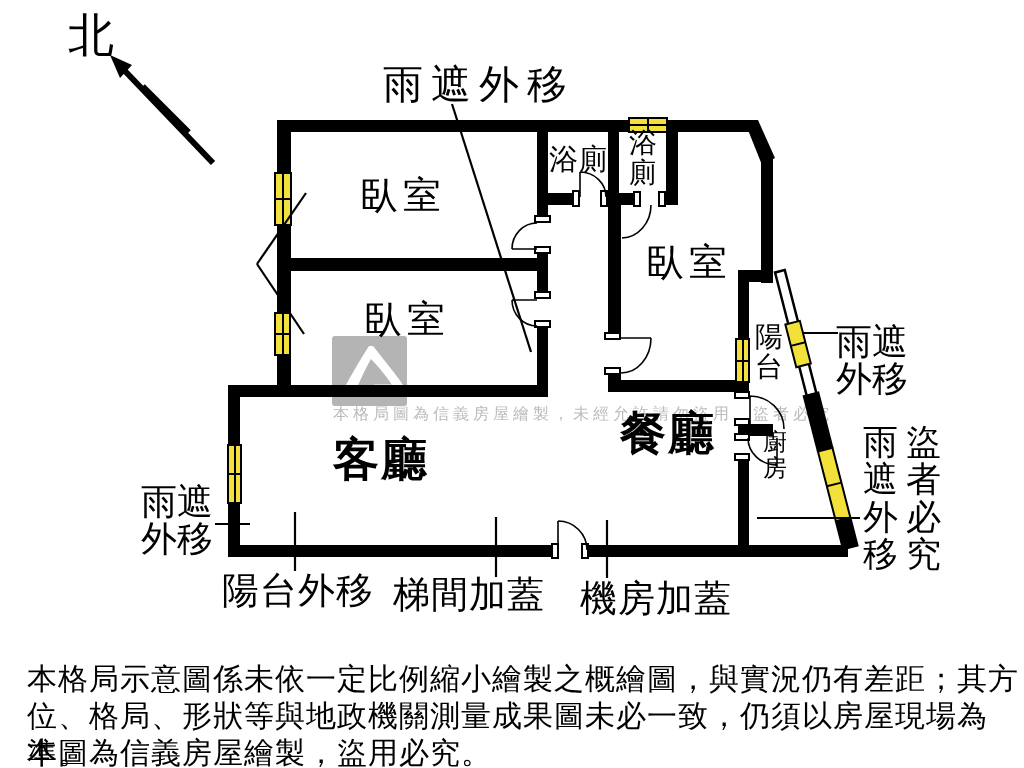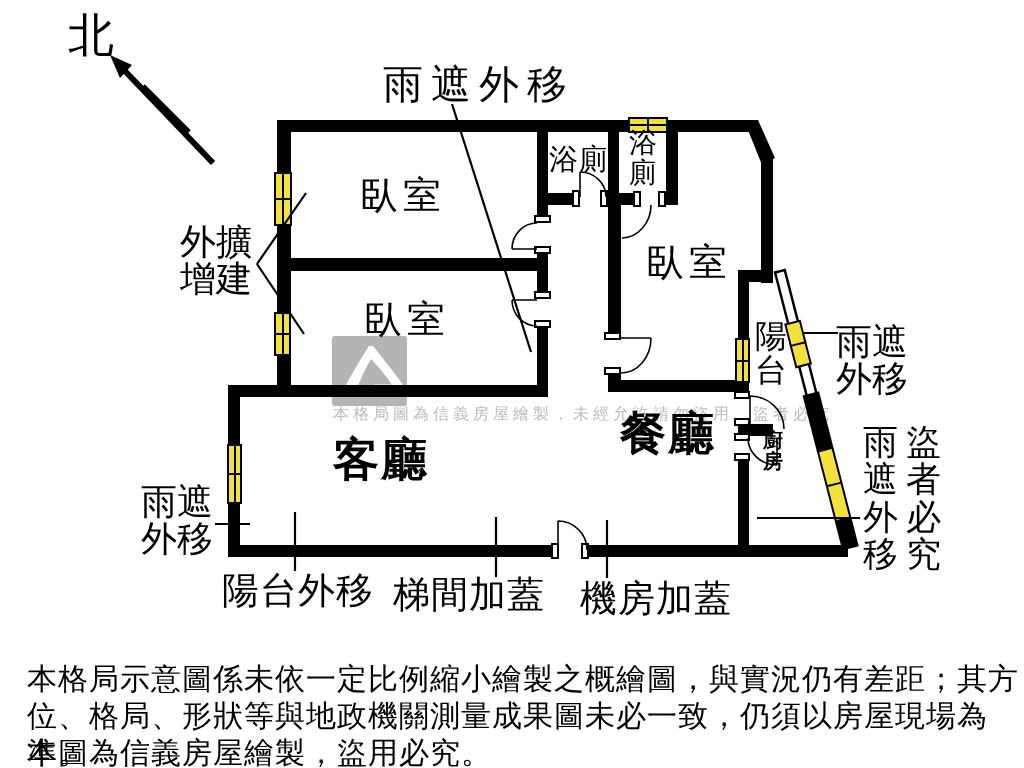--- a/index.html
+++ b/index.html
@@ -131,28 +131,26 @@
       <line x1="607" y1="520" x2="607" y2="578"></line>
     </g>
   </svg>
 
   <div class="lbl" style="left:68px;top:12px;font-size:46px;">北</div>
   <div class="lbl" style="left:383px;top:64px;font-size:40px;letter-spacing:8px;">雨遮外移</div>
   <div class="lbl" style="left:360px;top:176px;font-size:38px;letter-spacing:5px;">臥室</div>
   <div class="lbl" style="left:549px;top:144px;font-size:29px;letter-spacing:1px;">浴廁</div>
   <div class="lbl vert" style="left:629px;top:128px;font-size:28px;width:30px;">浴廁</div>
   <div class="lbl" style="left:646px;top:243px;font-size:38px;letter-spacing:5px;">臥室</div>
-  <div class="lbl" style="left:180px;top:224px;font-size:36px;text-align:center;">外擴
-增建</div>
   <div class="lbl" style="left:364px;top:300px;font-size:38px;letter-spacing:5px;">臥室</div>
-  <div class="lbl vert" style="left:755px;top:322px;font-size:32px;width:30px;z-index:7;font-family:Liberation Mono, monospace;">陽台</div>
+  <div class="lbl vert" style="left:755px;top:322px;font-size:28px;width:30px;z-index:7;">陽台</div>
   <div class="lbl" style="left:836px;top:324px;font-size:36px;">雨遮
 外移</div>
   <div class="lbl bold" style="left:620px;top:410px;font-size:46px;letter-spacing:2px;">餐廳</div>
-  <div class="lbl vert" style="left:763px;top:430px;font-size:20px;width:34px;font-weight:bold;">廚房</div>
+  <div class="lbl vert" style="left:763px;top:430px;font-size:24px;width:34px;">廚房</div>
   <div class="lbl bold" style="left:333px;top:436px;font-size:46px;letter-spacing:2px;text-align:right;">客廳</div>
   <div class="lbl" style="left:141px;top:484px;font-size:36px;">雨遮
 外移</div>
   <div class="lbl vert" style="left:863px;top:424px;font-size:35px;width:37px;">雨遮外移</div>
   <div class="lbl vert" style="left:906px;top:424px;font-size:35px;width:37px;">盜者必究</div>
   <div class="lbl" style="left:222px;top:572px;font-size:37px;letter-spacing:1px;">陽台外移</div>
   <div class="lbl" style="left:393px;top:576px;font-size:37px;letter-spacing:1px;">梯間加蓋</div>
   <div class="lbl" style="left:580px;top:580px;font-size:37px;letter-spacing:1px;">機房加蓋</div>
 
   <div class="disc" style="left:27px;top:660px;text-align:center;">本格局示意圖係未依一定比例縮小繪製之概繪圖，與實況仍有差距；其方</div>

